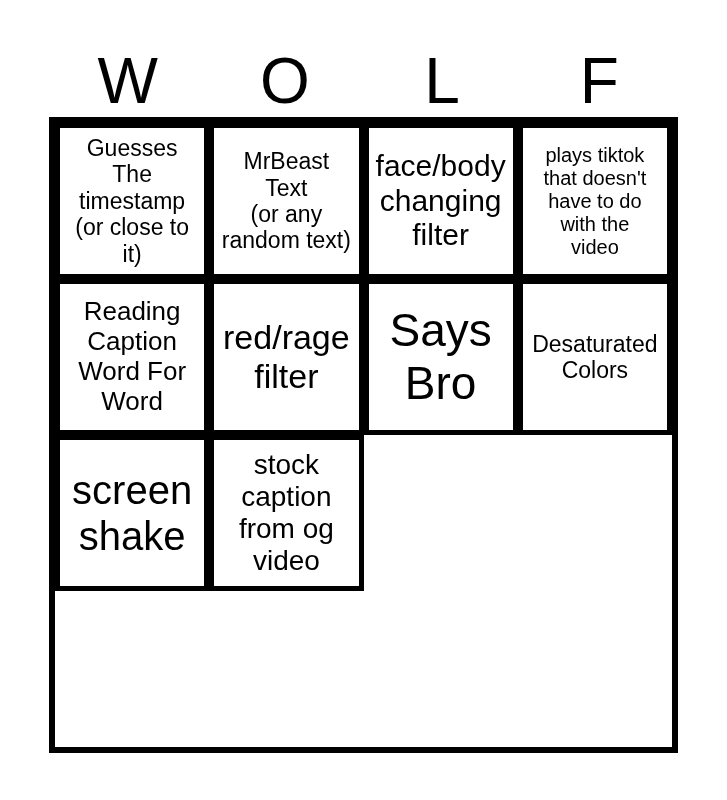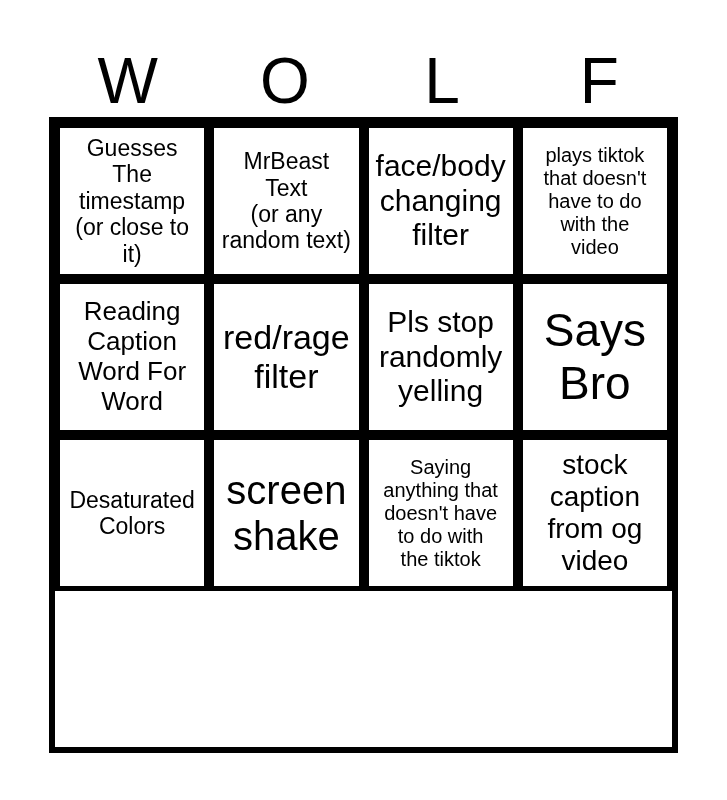--- a/index.html
+++ b/index.html
@@ -103,34 +103,26 @@
 have to do
 with the
 video</div>
 
     <div class="cell fs26">Reading
 Caption
 Word For
 Word</div>
     <div class="cell fs34">red/rage
 filter</div>
-    <div class="cell fs30">Pls stop
-randomly
-yelling</div>
     <div class="cell fs46">Says
 Bro</div>
 
     <div class="cell fs23">Desaturated
 Colors</div>
     <div class="cell fs40">screen
 shake</div>
-    <div class="cell fs20">Saying
-anything that
-doesn't have
-to do with
-the tiktok</div>
     <div class="cell fs28">stock
 caption
 from og
 video</div>
   </div>
 
 </div>
 
 </body></html>

